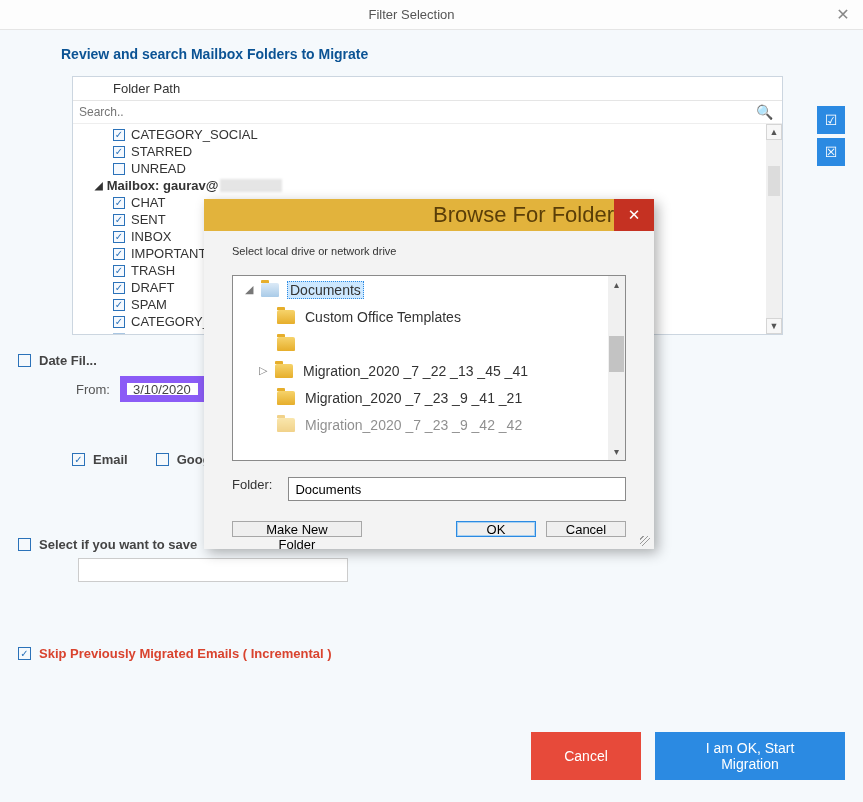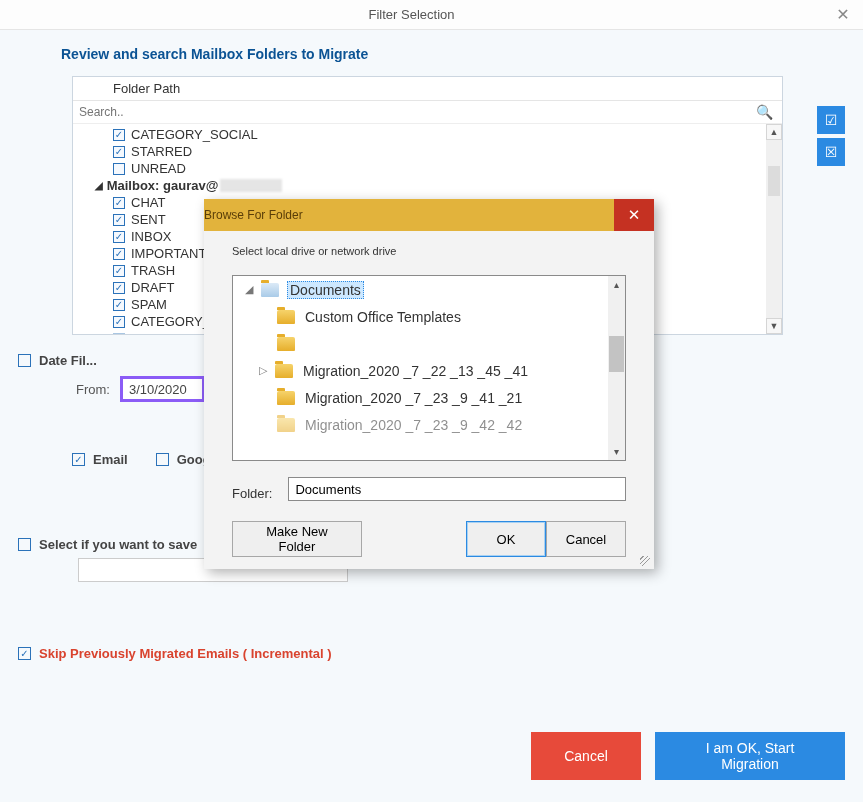--- a/index.html
+++ b/index.html
@@ -181,21 +181,21 @@
       align-items: center;
       justify-content: center;
       font-size: 10px;
       color: #2b72b9;
     }
     .cb2.empty { color: transparent; }
     .label-bold { font-weight: bold; color: #444; }
     .from-label { margin-left: 58px; margin-right: 10px; color: #555; }
     .date-input {
       width: 85px; height: 26px;
-      border: 3px solid #8b5cf6;
+      border: 7px solid #8b5cf6;
       padding: 0 6px;
       font-size: 13px;
       color: #444;
     }
     .save-input {
       margin-left: 60px;
       width: 270px; height: 24px;
       border: 1px solid #ccc;
       background: #fff;
     }
@@ -227,22 +227,22 @@
     }
     .modal-title {
       background: #e2b33c;
       height: 32px;
       display: flex;
       align-items: center;
       position: relative;
     }
     .modal-title span {
       flex: 1;
-      text-align: left;
-      font-size: 12px;
+      text-align: right;
+      font-size: 22px;
       color: #5a3e08;
     }
     .modal-title .xclose {
       width: 40px; height: 32px;
       background: #c53122;
       color: #fff;
       display: flex;
       align-items: center;
       justify-content: center;
       font-size: 15px;
@@ -292,33 +292,33 @@
       background:#e6ae2b;
       border-radius:1px 1px 0 0;
     }
     .folder-icon.special {
       background: linear-gradient(#dceaf7,#a9cbe8);
     }
     .exp-row.sel .label { background:#cde8ff; border:1px dotted #2b8ae2; padding:0 2px;}
     .exp-row .label { padding: 0 2px; }
 
     .folder-field-row {
-      display:flex; align-items:flex-end; gap: 16px; margin-top: 16px;
+      display:flex; align-items:flex-start; gap: 16px; margin-top: 16px;
     }
     .folder-field-row input {
       flex: 1; height: 24px;
       border: 1px solid #8a8a8a;
       padding: 0 6px;
       font-size: 13px;
     }
     .modal-btn-row {
       display:flex; justify-content: space-between; margin-top: 20px;
     }
     .mbtn {
-      height: 36px;
+      height: 16px;
       font-size: 13px;
       background: #efefef;
       border: 1px solid #a7a7a7;
       padding: 0 14px;
       cursor: pointer;
     }
     .mbtn.ok { border: 1px solid #2b8ae2; box-shadow: inset 0 0 0 1px #a8d1f2; width: 80px;}
     .mbtn.cancel2 { width: 80px;}
     .mbtn.new { width: 130px;}
     .resize-grip {
@@ -494,21 +494,21 @@
         </div>
       </div>
 
       <div class="folder-field-row">
         <span>Folder:</span>
         <input type="text" value="Documents" style="">
       </div>
 
       <div class="modal-btn-row">
         <button class="mbtn new">Make New Folder</button>
-        <div style="display:flex; gap:0;padding-left:33px;">
+        <div style="display:flex; gap:10px;padding-left:33px;">
           <button class="mbtn ok">OK</button>
           <button class="mbtn cancel2">Cancel</button>
         </div>
       </div>
       <div class="resize-grip"></div>
     </div>
   </div>
 </div>
 
 </body></html>

